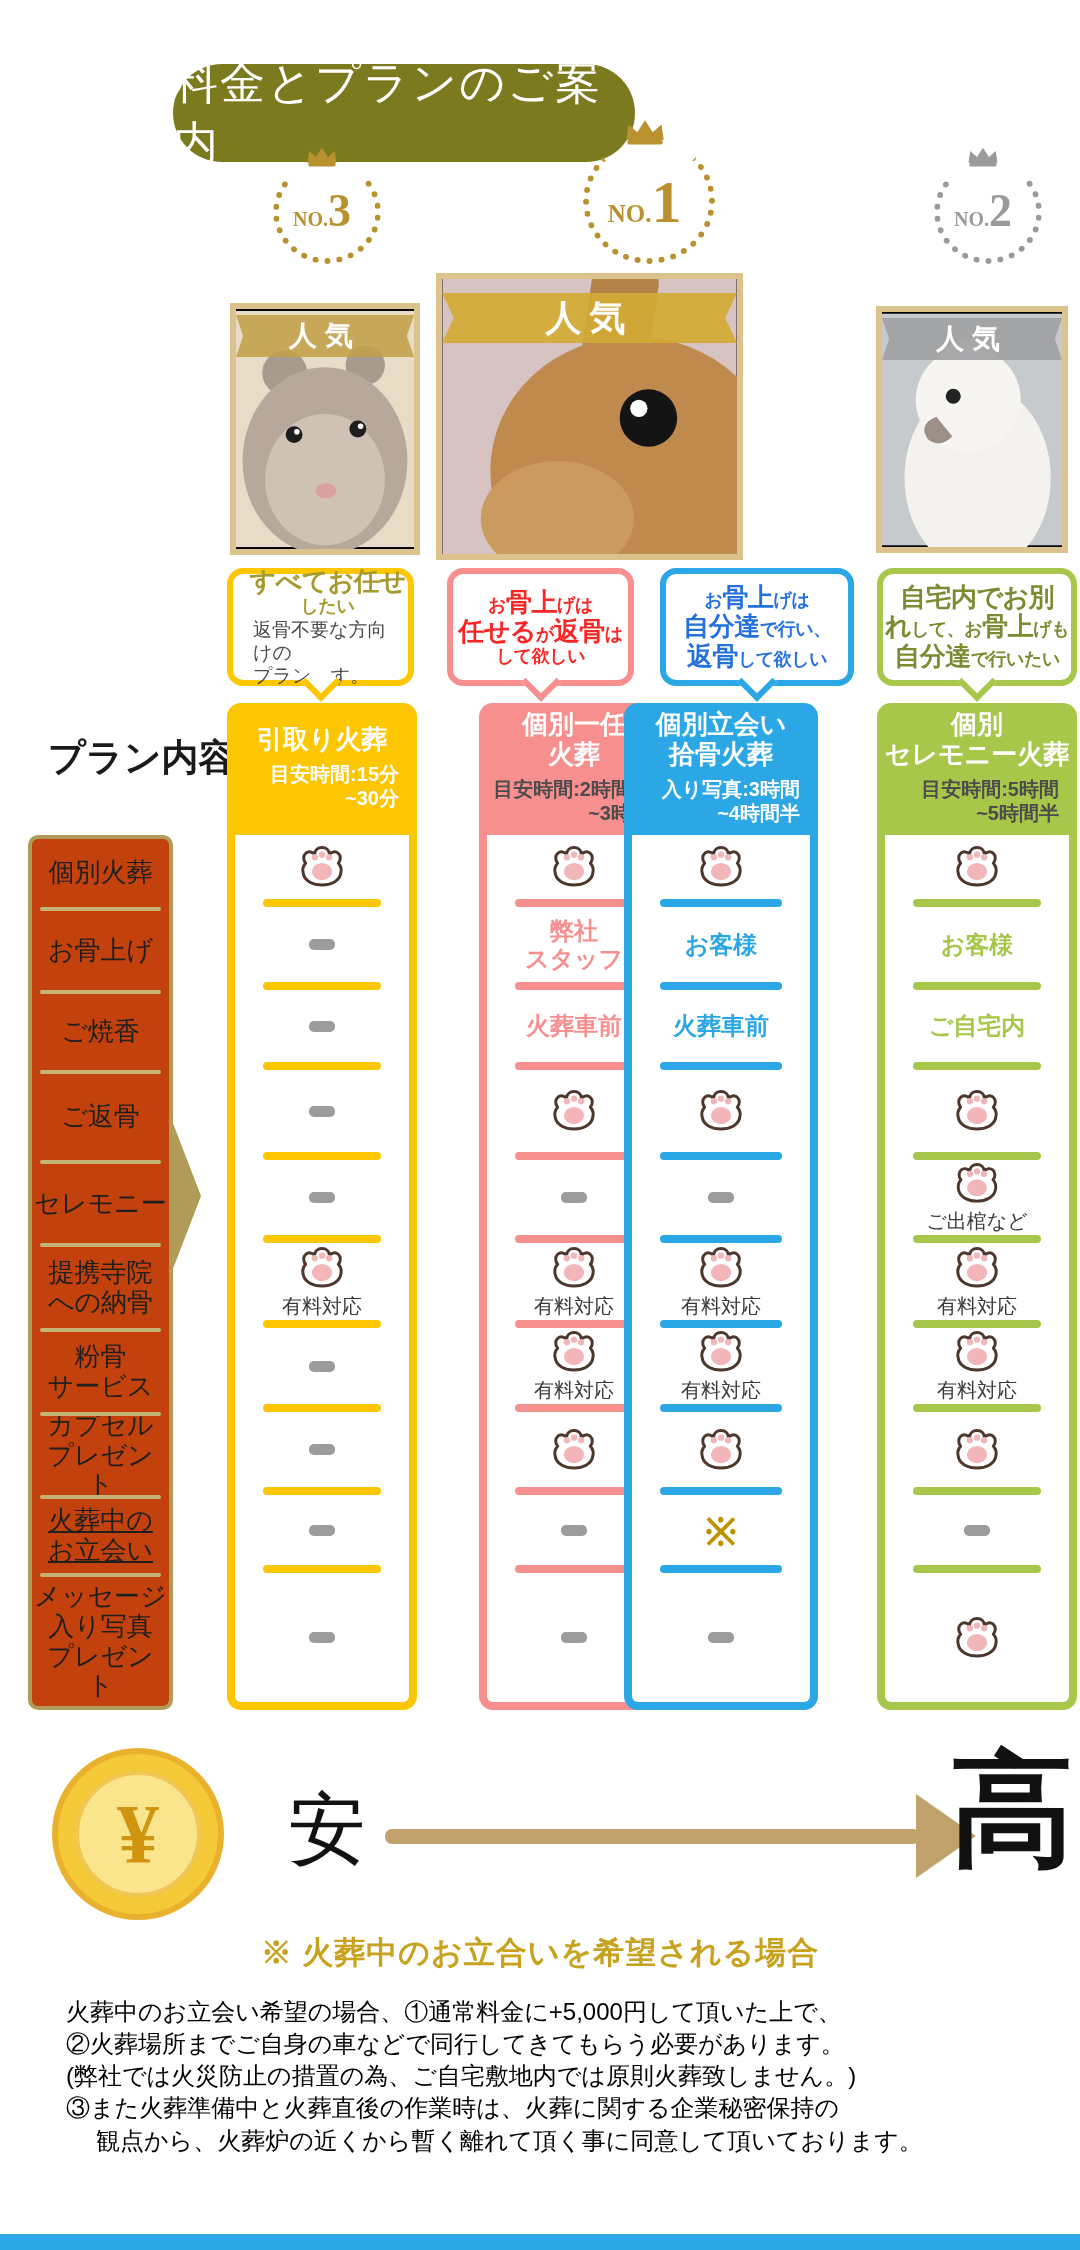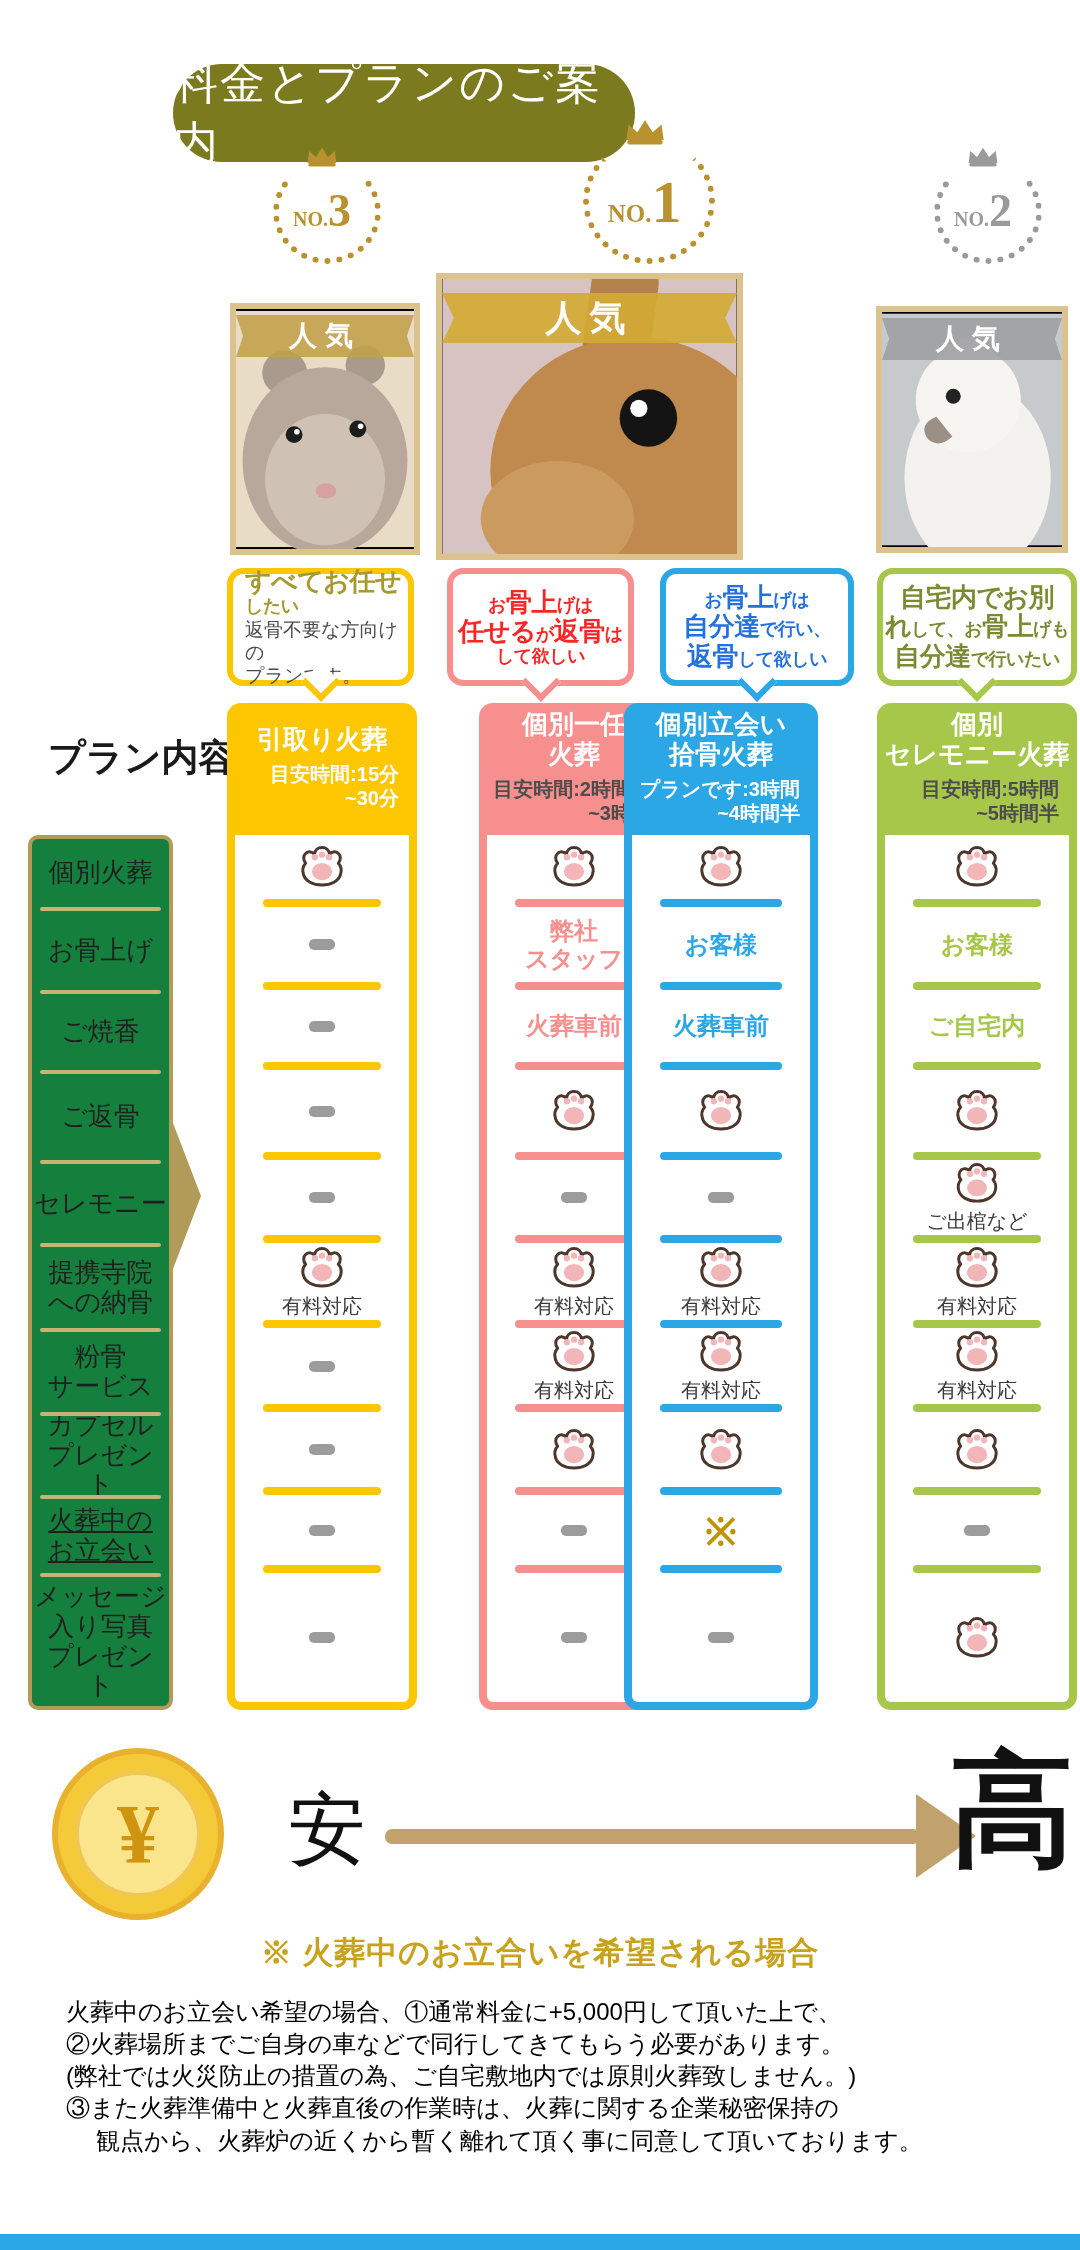--- a/index.html
+++ b/index.html
@@ -49,21 +49,21 @@
   
   .bubble{position:absolute;top:568px;height:118px;background:#fff;border:6px solid #ccc;border-radius:16px;
     box-sizing:border-box;display:flex;flex-direction:column;justify-content:center;align-items:center;
     padding:4px 6px;text-align:center;letter-spacing:-0.5px;z-index:2;}
   .bubble::after{content:"";position:absolute;left:50%;bottom:-16px;width:22px;height:22px;background:#fff;
     border-right:6px solid;border-bottom:6px solid;border-color:inherit;
     transform:translateX(-50%) rotate(45deg);}
   .bl{line-height:1.12;white-space:nowrap;}
   .seg-lg{font-size:26px;font-weight:bold;}
   .seg-sm{font-size:18px;font-weight:bold;}
-  #bubble1{left:227px;width:187px;align-items:flex-start;text-align:left;padding-left:12px;}
+  #bubble1{left:227px;width:187px;align-items:center;text-align:left;padding-left:20px;}
   #bubble2{left:447px;width:187px;}
   #bubble3{left:660px;width:194px;}
   #bubble4{left:877px;width:200px;}
   .bubble-sub{font-size:19px;font-weight:normal;color:#4a4a4a;line-height:1.2;white-space:pre-line;margin-top:3px;letter-spacing:0;}
 
   
   .plan-label{position:absolute;left:48px;top:733px;font-size:37px;font-weight:600;color:#1a1a1a;}
 
   
   .plan-col{position:absolute;top:703px;width:190px;}
@@ -76,21 +76,21 @@
   .col-body{background:#fff;border:8px solid #ccc;border-top:none;border-radius:0 0 14px 14px;height:875px;
     box-sizing:border-box;display:flex;flex-direction:column;padding:0 6px;}
   .cell{display:flex;flex-direction:column;align-items:center;justify-content:center;overflow:hidden;}
   .row-sep{flex:0 0 8px;border-radius:4px;margin:0 22px;}
   .cell-text{font-size:24px;font-weight:bold;white-space:pre-line;text-align:center;line-height:1.15;}
   .cell-caption{font-size:20px;color:#3a3a3a;margin-top:1px;}
   .dash{width:26px;height:11px;border-radius:5px;background:#9c9c9c;}
   .cell-symbol{font-size:38px;font-weight:bold;color:#bf9200;}
 
   
-  .label-box{position:absolute;left:28px;top:835px;width:145px;height:875px;background:#15803d;
+  .label-box{position:absolute;left:28px;top:835px;width:145px;height:875px;background:#c2410c;
     border:4px solid #b09b58;border-radius:10px;box-sizing:border-box;}
   .label-rows{display:flex;flex-direction:column;height:100%;padding:0 2px;box-sizing:border-box;}
   .label-cell{display:flex;align-items:center;justify-content:center;text-align:center;font-size:26px;
     color:#1f1f1f;white-space:pre-line;line-height:1.15;overflow:hidden;}
   .label-sep{flex:0 0 4px;background:#c7b375;border-radius:2px;margin:0 6px;}
   .label-pointer{position:absolute;left:171px;top:1118px;width:0;height:0;
     border-top:78px solid transparent;border-bottom:78px solid transparent;border-left:30px solid #b09b58;}
 
   
   .coin{position:absolute;left:52px;top:1748px;width:172px;height:172px;border-radius:50%;
@@ -383,21 +383,21 @@
         <div class="row-sep" style="background: rgb(247, 143, 143);"></div>
         <div class="cell" style="flex: 0 0 129px;">
           <div class="dash"></div>
         </div>
       </div>
   </div>
   <div class="plan-col" id="col3">
     <div class="col-head" style="background: rgb(42, 167, 228);">
       <div class="plan-name">個別立会い
 拾骨火葬</div>
-      <div class="plan-time" style="color: rgb(255, 255, 255);">プランです:3時間
+      <div class="plan-time" style="color: rgb(255, 255, 255);">入り写真:3時間
 ~4時間半</div>
     </div>
     <div class="col-body" style="border-color: rgb(42, 167, 228);">
         <div class="cell" style="flex: 0 0 64px;">
           <svg viewBox="0 0 64 64" width="48" height="48">
             <path d="M32 6c5.5 0 9.5 3.8 10 9 2.8-3.4 8-4.4 11.4-1.6 3.8 3.1 4 9.6.4 13.6 3.4 3.4 4.6 9.6 2.8 15.4C54 50.6 44.6 56 32 56S10 50.6 7.4 42.4C5.6 36.6 6.8 30.4 10.2 27c-3.6-4-3.4-10.5.4-13.6C14 10.6 19.2 11.6 22 15c.5-5.2 4.5-9 10-9z" fill="#ffffff" stroke="#4d362b" stroke-width="4" stroke-linejoin="round"></path>
             <circle cx="22.5" cy="19" r="4.2" fill="#f3b6b8"></circle>
             <circle cx="32" cy="15.5" r="4.2" fill="#f3b6b8"></circle>
             <circle cx="41.5" cy="19" r="4.2" fill="#f3b6b8"></circle>
             <ellipse cx="32" cy="38" rx="13.5" ry="11.5" fill="#f3b6b8"></ellipse>

